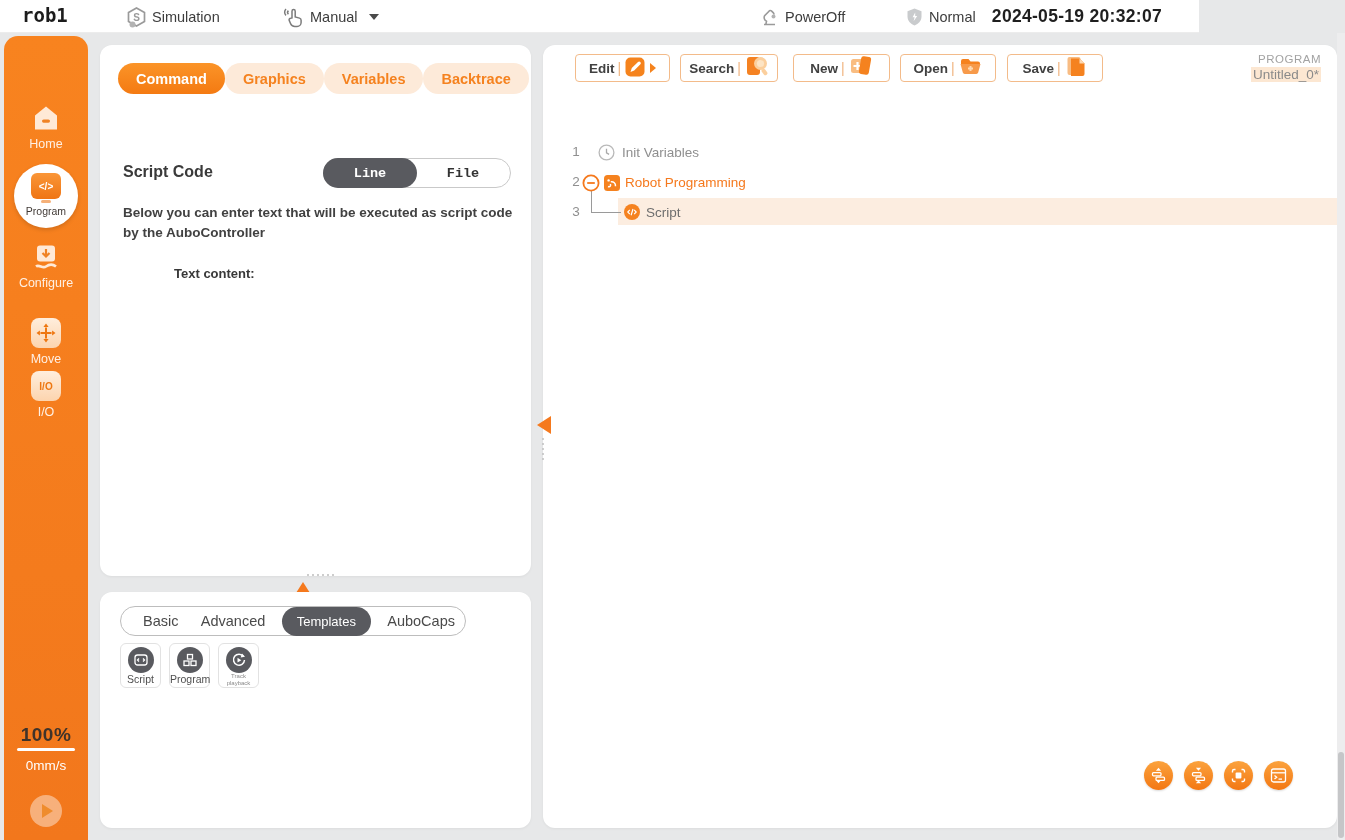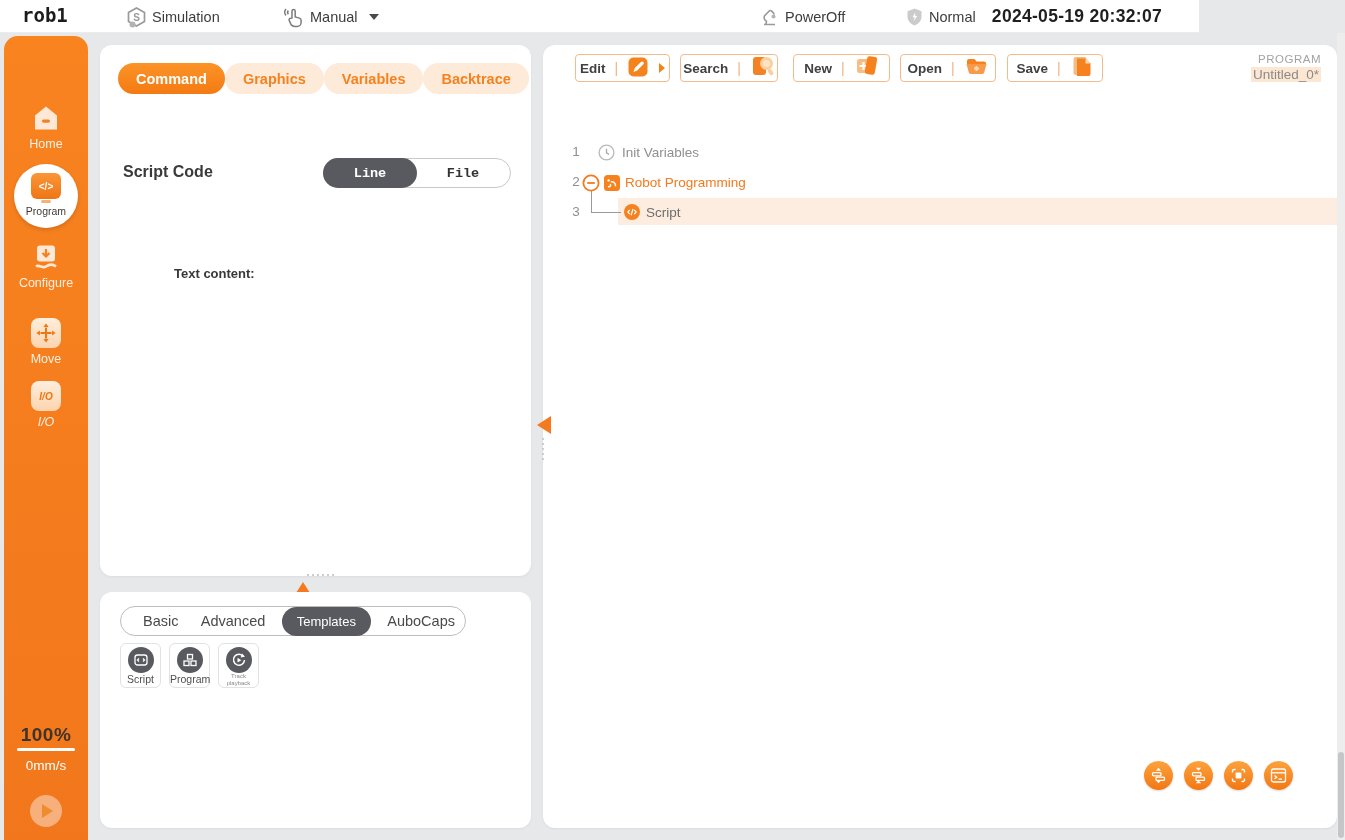--- a/index.html
+++ b/index.html
@@ -59,21 +59,21 @@
   .tpl-tabs { position:absolute; left:20px; top:14px; width:346px; height:30px; border:1.5px solid #bdbdbd; border-radius:16px; display:flex; align-items:center; justify-content:space-between; padding:0 4px 0 16px; }
   .tpl-tab { font-size:14.5px; color:#4a4a4a; cursor:pointer; padding:0 6px; }
   .tpl-tab.selected { background:#595a5f; color:#fff; font-size:13px; height:29px; border-radius:15px; display:flex; align-items:center; padding:0 15px; }
   .tpl-cards { position:absolute; left:20px; top:51px; display:flex; gap:8px; }
   .tpl-card { width:41px; height:45px; border:1px solid #e2e2e2; border-radius:6px; background:#fff; text-align:center; cursor:pointer; }
   .tpl-circle { width:26px; height:26px; border-radius:50%; background:#595a5f; margin:3px auto 0; display:flex; align-items:center; justify-content:center; }
   .tpl-label { font-size:10.5px; color:#4f4f4f; line-height:1.2; }
   .tpl-label.tiny { font-size:6px; color:#8a8a8a; }
 
   
-  .tool-btn { position:absolute; top:9px; height:28px; border:1px solid #f3bb8a; border-radius:4px; background:#fff; display:flex; align-items:center; justify-content:center; gap:9px; cursor:pointer; }
+  .tool-btn { position:absolute; top:9px; height:28px; border:1px solid #f3bb8a; border-radius:4px; background:#fff; display:flex; align-items:center; justify-content:center; gap:3px; cursor:pointer; }
   .tool-btn .lbl { font-weight:bold; font-size:13.5px; color:#414141; }
   .tool-btn .pipe { color:#f0b37e; font-size:14px; }
   .edit-caret { width:0; height:0; border-top:5px solid transparent; border-bottom:5px solid transparent; border-left:6px solid #f5831d; }
   .prog-meta { position:absolute; right:16px; top:8px; text-align:right; }
   .prog-meta .plabel { font-size:11.5px; color:#a3a3a3; letter-spacing:.5px; }
   .prog-meta .pname { font-size:13.5px; color:#8a8a8a; background:#fce7d2; display:inline-block; padding:0 2px; margin-top:2px; }
 
   
   .tree-num { position:absolute; left:26px; width:14px; text-align:center; color:#8f8f8f; font-size:13.5px; }
   .tree-label { position:absolute; font-size:13.5px; }
@@ -179,21 +179,21 @@
       <div class="light-sq">
           <svg width="22" height="22" viewBox="0 0 22 22" stroke="#ee7711" stroke-width="2" fill="#ee7711">
             <path d="M11 5.5v11M5.5 11h11" fill="none"></path>
             <path d="M11 1.5l2.6 3.4H8.4zM11 20.5l-2.6-3.4h5.2zM1.5 11l3.4-2.6v5.2zM20.5 11l-3.4 2.6V8.4z" stroke="none"></path>
           </svg>
         </div>
     </div>
     <div class="side-label">Move</div>
   </div>
 
-  <div class="side-item" style="top:344px;font-style:italic;">
+  <div class="side-item" style="top:334px;">
     <div class="side-icon">
       <div class="light-sq" style="font-size:10px;">I/O</div>
     </div>
     <div class="side-label">I/O</div>
   </div>
 
   <div class="speed-pct">100%</div>
   <div class="speed-underline"></div>
   <div class="speed-val">0mm/s</div>
 
@@ -211,20 +211,21 @@
     <div class="pill">Backtrace</div>
   </div>
 
   <div class="section-title">Script Code</div>
 
   <div class="toggle">
     <div class="toggle-seg selected">Line</div>
     <div class="toggle-seg">File</div>
   </div>
 
+  <div class="description">Below you can enter text that will be executed as script code by the AuboController</div>
 
   <div class="tc-label">Text content:</div>
 </div>
 
 <div class="gap-dots">
     <i></i>
     <i></i>
     <i></i>
     <i></i>
     <i></i>

